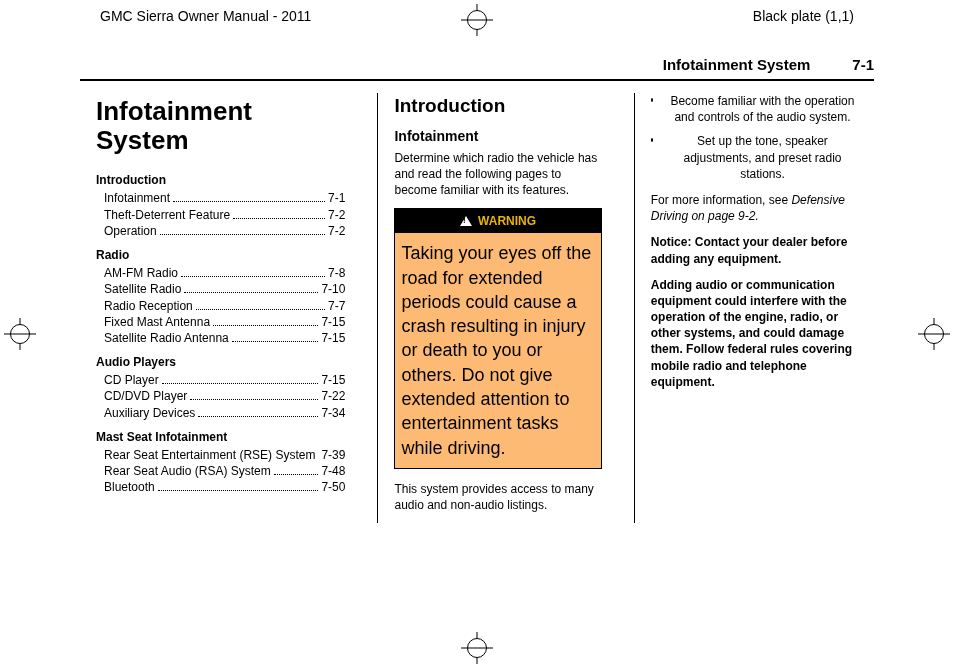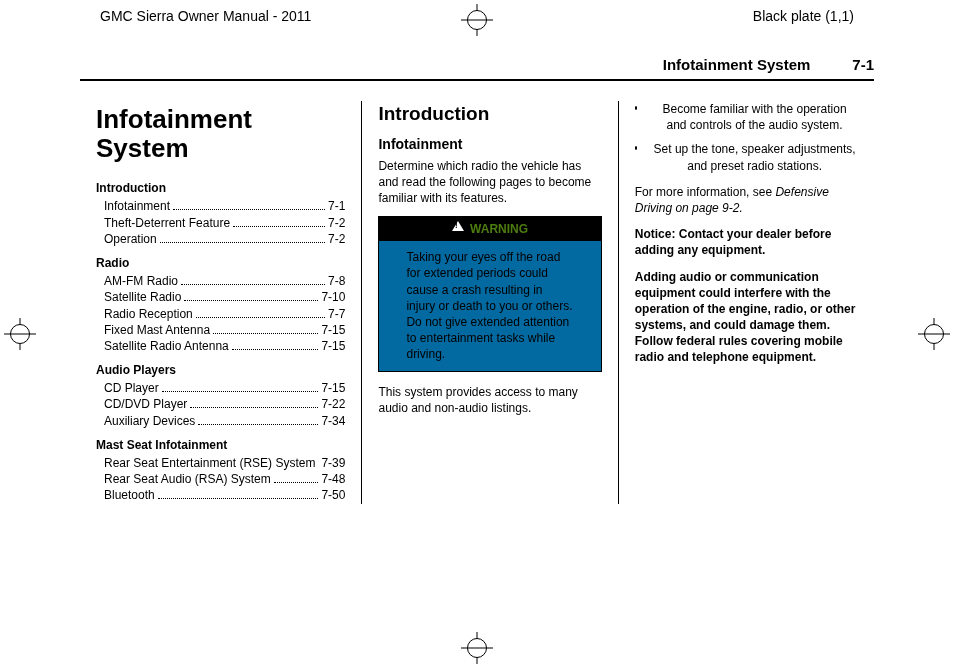--- a/index.html
+++ b/index.html
@@ -66,23 +66,22 @@
     justify-content: flex-end;
     align-items: baseline;
     gap: 42px;
     border-bottom: 2px solid #000;
     padding: 28px 0 6px 0;
     font-weight: bold;
     font-size: 15px;
   }
   .columns {
     display: flex;
-    gap: 0;
+    gap: 16px;
     padding-top: 12px;
-    margin-top: 8px;
   }
   .col {
     flex: 1;
     padding: 0 16px;
     font-size: 12px;
     line-height: 1.35;
   }
   .col + .col {
     border-left: 1px solid #000;
   }
@@ -122,33 +121,34 @@
     height: 0.8em;
   }
   .toc-page { flex: 0 0 auto; }
   p { margin: 0 0 10px 0; }
   .warning-box {
     border: 1px solid #000;
     margin: 8px 0 12px 0;
   }
   .warning-head {
     background: #000;
-    color: #4d7c0f;
+    color: #eab308;
     text-align: center;
     font-weight: bold;
     font-size: 12px;
     padding: 4px 0;
     display: flex;
+    align-items: center;
     justify-content: center;
     gap: 6px;
   }
   .warning-body {
-    background: #0369a1;
-    padding: 8px 27px;
-    font-size: 12px;
+    background: #fdba74;
+    padding: 8px 6px;
+    font-size: 18px;
     line-height: 1.35;
   }
   .bullets {
     list-style: none;
     padding: 0;
     margin: 0 0 10px 0;
     text-align: center;
   }
   .bullets li {
     display: flex;

